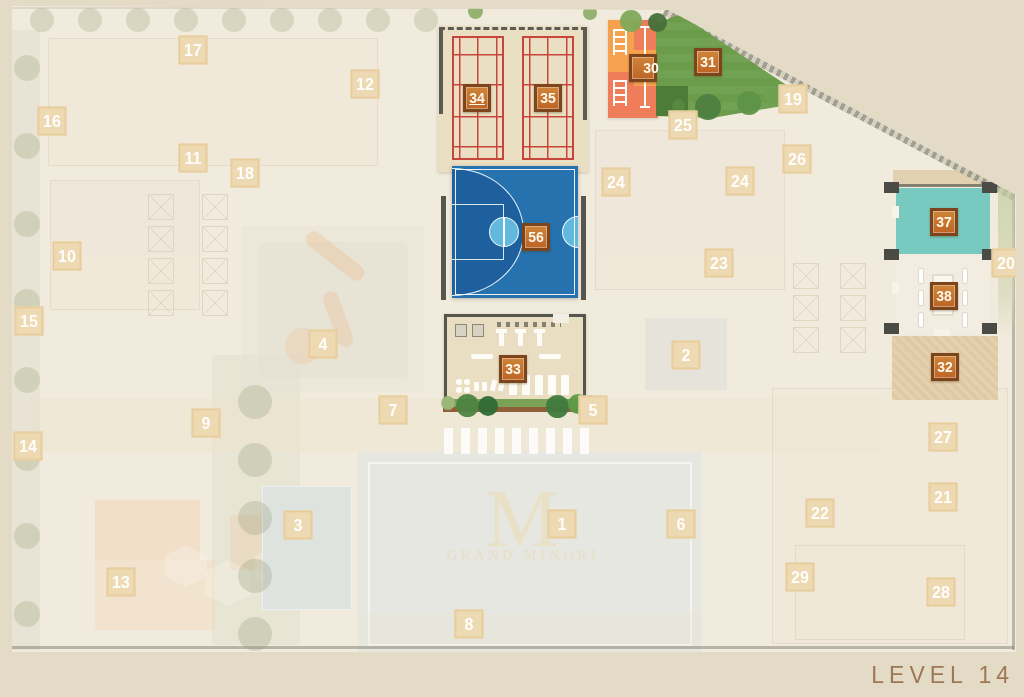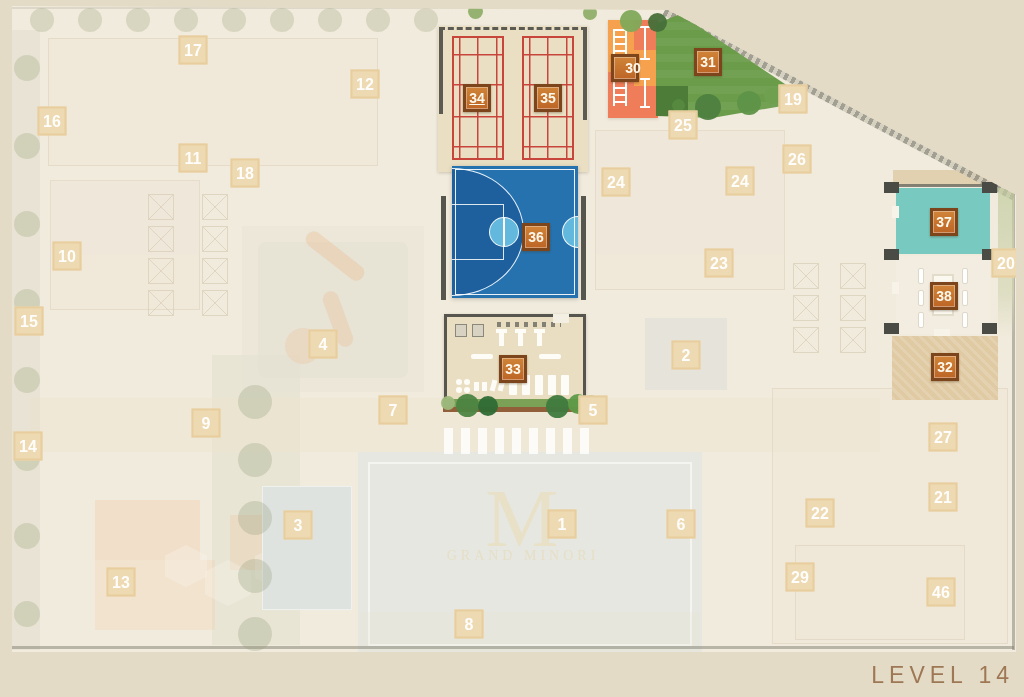--- a/index.html
+++ b/index.html
@@ -227,27 +227,27 @@
       <div style="position:absolute;left:38px;bottom:-2px;width:16px;height:7px;background:#F7F3E8;"></div>
     </div>
     <div class="abs a32"></div>
     <div class="pillar" style="left:884px;top:182px;"></div>
     <div class="pillar" style="left:982px;top:182px;"></div>
     <div class="pillar" style="left:884px;top:249px;"></div>
     <div class="pillar" style="left:982px;top:249px;"></div>
     <div class="pillar" style="left:884px;top:323px;"></div>
     <div class="pillar" style="left:982px;top:323px;"></div>
 
-  <div class="marker active" style="left: 625px; top: 68px; padding-left: 16px;">30</div>
+  <div class="marker active" style="left: 643px; top: 68px; padding-left: 16px;">30</div>
       <div class="marker active" style="left: 708px; top: 62px;">31</div>
       <div class="marker active" style="left: 945px; top: 367px;">32</div>
       <div class="marker active" style="left: 513px; top: 369px;">33</div>
       <div class="marker active" style="left: 477px; top: 98px; text-decoration: underline;">34</div>
       <div class="marker active" style="left: 548px; top: 98px;">35</div>
-      <div class="marker active" style="left: 536px; top: 237px;">36</div>
+      <div class="marker active" style="left: 536px; top: 237px;">56</div>
       <div class="marker active" style="left: 944px; top: 222px;">37</div>
       <div class="marker active" style="left: 944px; top: 296px;">38</div>
       <div class="marker faded" style="left: 562px; top: 524px;">1</div>
       <div class="marker faded" style="left: 686px; top: 355px;">2</div>
       <div class="marker faded" style="left: 298px; top: 525px;">3</div>
       <div class="marker faded" style="left: 323px; top: 344px;">4</div>
       <div class="marker faded" style="left: 593px; top: 410px;">5</div>
       <div class="marker faded" style="left: 681px; top: 524px;">6</div>
       <div class="marker faded" style="left: 393px; top: 410px;">7</div>
       <div class="marker faded" style="left: 469px; top: 624px;">8</div>
@@ -264,21 +264,21 @@
       <div class="marker faded" style="left: 793px; top: 99px;">19</div>
       <div class="marker faded" style="left: 1006px; top: 263px;">20</div>
       <div class="marker faded" style="left: 943px; top: 497px;">21</div>
       <div class="marker faded" style="left: 820px; top: 513px;">22</div>
       <div class="marker faded" style="left: 719px; top: 247px; margin-top: 16px;">23</div>
       <div class="marker faded" style="left: 616px; top: 182px;">24</div>
       <div class="marker faded" style="left: 740px; top: 181px;">24</div>
       <div class="marker faded" style="left: 683px; top: 125px;">25</div>
       <div class="marker faded" style="left: 797px; top: 159px;">26</div>
       <div class="marker faded" style="left: 943px; top: 437px;">27</div>
-      <div class="marker faded" style="left: 941px; top: 592px;">46</div>
+      <div class="marker faded" style="left: 941px; top: 592px;">28</div>
       <div class="marker faded" style="left: 800px; top: 577px;">29</div>
       <div class="tree" style="left: 620px; top: 10px; width: 22px; height: 22px; background: rgb(127, 169, 90); opacity: 0.95;"></div>
       <div class="tree" style="left: 648px; top: 13px; width: 19px; height: 19px; background: rgb(71, 112, 58); opacity: 0.95;"></div>
       <div class="tree" style="left: 695px; top: 94px; width: 26px; height: 26px; background: rgb(78, 128, 64); opacity: 0.95;"></div>
       <div class="tree" style="left: 737px; top: 91px; width: 24px; height: 24px; background: rgb(94, 148, 72); opacity: 0.95;"></div>
       <div class="tree" style="left: 764px; top: 88px; width: 16px; height: 16px; background: rgb(111, 160, 80); opacity: 0.95;"></div>
       <div class="tree" style="left: 672px; top: 99px; width: 13px; height: 13px; background: rgb(87, 137, 63); opacity: 0.95;"></div>
       <div class="tree" style="left: 468px; top: 4px; width: 15px; height: 15px; background: rgb(143, 175, 106); opacity: 0.95;"></div>
       <div class="tree" style="left: 583px; top: 6px; width: 14px; height: 14px; background: rgb(143, 175, 106); opacity: 0.95;"></div>
       <div class="tree" style="left: 456px; top: 394px; width: 23px; height: 23px; background: rgb(77, 132, 66); opacity: 0.95;"></div>

